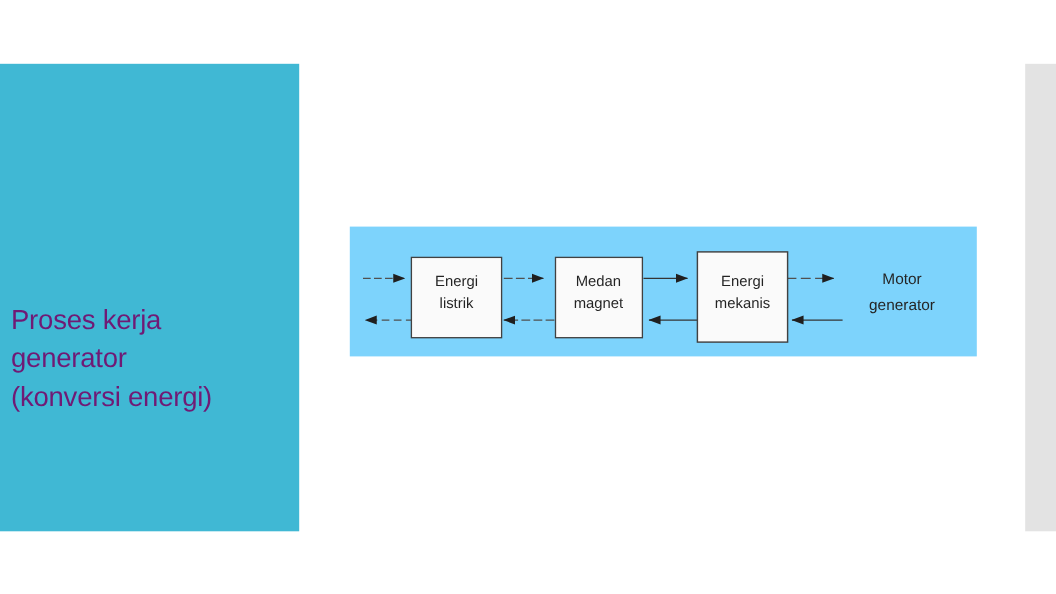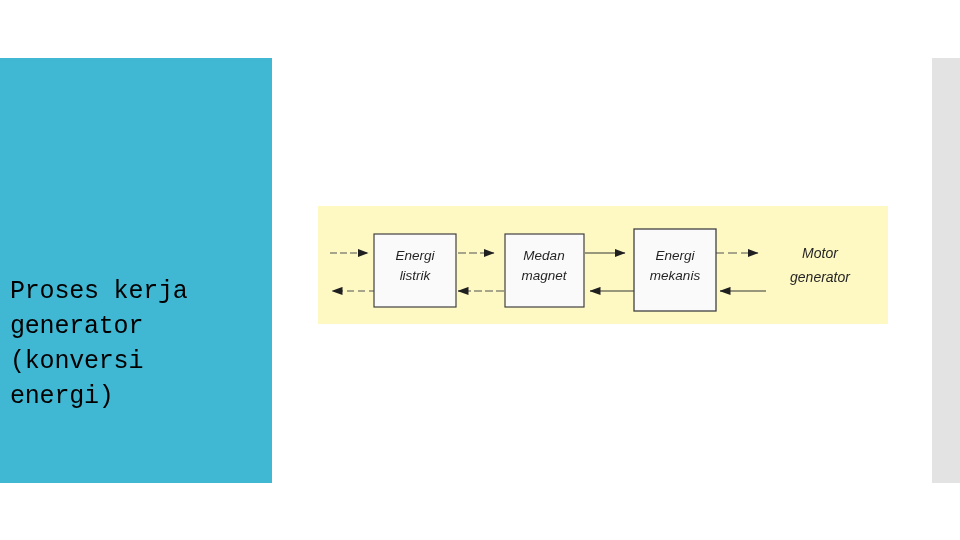--- a/index.html
+++ b/index.html
@@ -31,22 +31,22 @@
     top: 58px;
     width: 272px;
     height: 425px;
     background: #40b8d4;
   }
   #title-text {
     position: absolute;
     left: 10px;
     top: 216px;
     width: 250px;
-    color: #000000;
-    font-family: Liberation Mono, monospace;
+    color: #701a75;
+    font-family: Liberation Sans, sans-serif;
     font-size: 25px;
     font-weight: 400;
     line-height: 35px;
     letter-spacing: -0.2px;
     white-space: pre-line;
   }
 
   
   #right-strip {
     position: absolute;
@@ -57,22 +57,21 @@
     background: #e3e3e3;
   }
 
   
   #diagram-figure {
     position: absolute;
     left: 318px;
     top: 206px;
     width: 570px;
     height: 118px;
-    background: #fef9c3;
-    font-style: italic;
+    background: #7dd3fc;
   }
   #diagram-svg {
     display: block;
     width: 570px;
     height: 118px;
     
     filter: blur(0.35px) contrast(0.92) brightness(1.02);
   }
   .dgm-box-label {
     font-family: "Liberation Sans", sans-serif;

